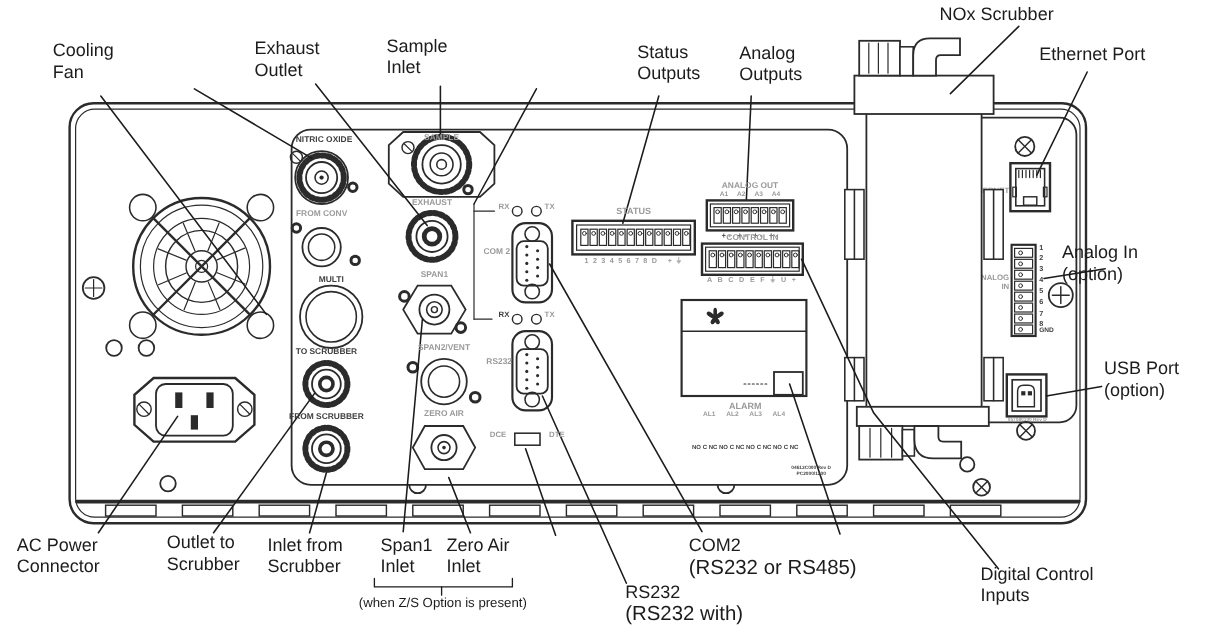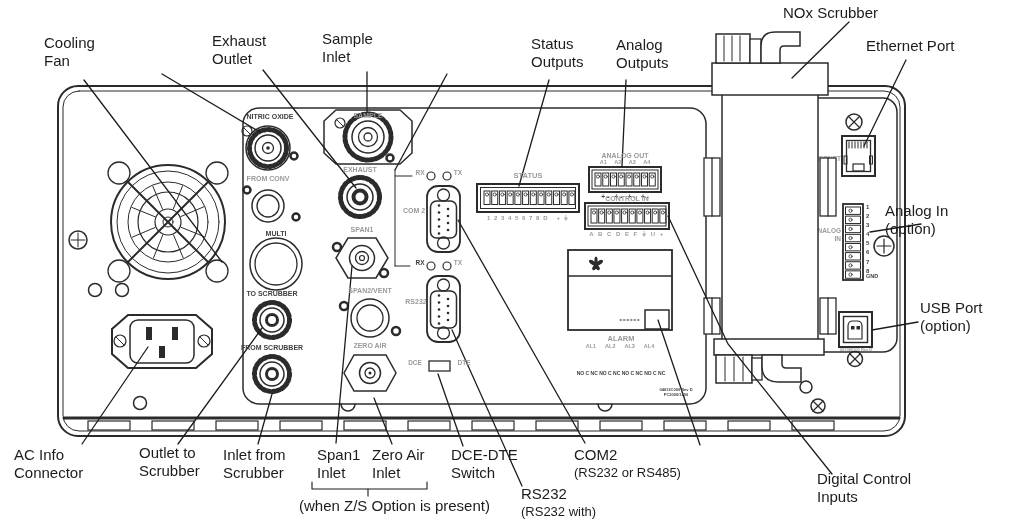--- a/index.html
+++ b/index.html
@@ -1,21 +1,21 @@
 <!DOCTYPE html>
 <html><head>
 <meta charset="utf-8">
 <style>
   html,body{margin:0;padding:0;background:#fff;}
   .stage{position:relative;width:1013px;height:529px;background:#fff;
          font-family:"Liberation Sans",sans-serif;overflow:hidden;}
   svg{position:absolute;left:0;top:0;}
   .callout{position:absolute;color:#1c1c1c;font-size:15px;line-height:18px;white-space:nowrap;}
-  .callout .sub{font-size:13px;}
-  .note{position:absolute;color:#1c1c1c;font-size:15px;white-space:nowrap;}
+  .callout .sub{font-size:17px;}
+  .note{position:absolute;color:#1c1c1c;font-size:11px;white-space:nowrap;}
   .plabel{position:absolute;font-weight:bold;color:#9a9a9a;font-size:7px;white-space:pre;
           transform:translateX(-50%);line-height:1;}
   .dk{color:#3f3f3f;}
   .f4{font-size:4px;} .f5{font-size:5px;} .f55{font-size:5.5px;} .f6{font-size:6px;}
   .f65{font-size:6.5px;} .f75{font-size:7.5px;}
   .ls10{letter-spacing:1px;} .ls15{letter-spacing:1.5px;}
   .la{transform:none;}
   .pincol{position:absolute;font-size:6px;line-height:9.1px;font-weight:bold;color:#3f3f3f;white-space:pre-line;}
   .svgl{font-family:"Liberation Sans",sans-serif;font-weight:bold;font-size:6.5px;fill:#9a9a9a;stroke:none;}
 </style>
@@ -448,44 +448,40 @@
 </div>
 <div class="callout" style="left:885px;top:202px">
   <div>Analog In</div>
   <div>(option)</div>
 </div>
 <div class="callout" style="left:920px;top:299px">
   <div>USB Port</div>
   <div>(option)</div>
 </div>
 <div class="callout" style="left:14px;top:446px">
-  <div>AC Info</div>
+  <div>AC Power</div>
   <div>Connector</div>
 </div>
 <div class="callout" style="left:139px;top:444px">
   <div>Outlet to</div>
   <div>Scrubber</div>
 </div>
 <div class="callout" style="left:223px;top:446px">
   <div>Inlet from</div>
   <div>Scrubber</div>
 </div>
 <div class="callout" style="left:317px;top:446px">
   <div>Span1</div>
   <div>Inlet</div>
 </div>
 <div class="callout" style="left:372px;top:446px">
   <div>Zero Air</div>
   <div>Inlet</div>
 </div>
 <div class="note" style="left:299px;top:497px">(when Z/S Option is present)</div>
-<div class="callout" style="left:451px;top:446px">
-  <div>DCE-DTE</div>
-  <div>Switch</div>
-</div>
 <div class="callout" style="left:521px;top:485px">
   <div>RS232</div>
   <div class="sub">(RS232 with)</div>
 </div>
 <div class="callout" style="left:574px;top:446px">
   <div>COM2</div>
   <div class="sub">(RS232 or RS485)</div>
 </div>
 <div class="callout" style="left:817px;top:470px">
   <div>Digital Control</div>

